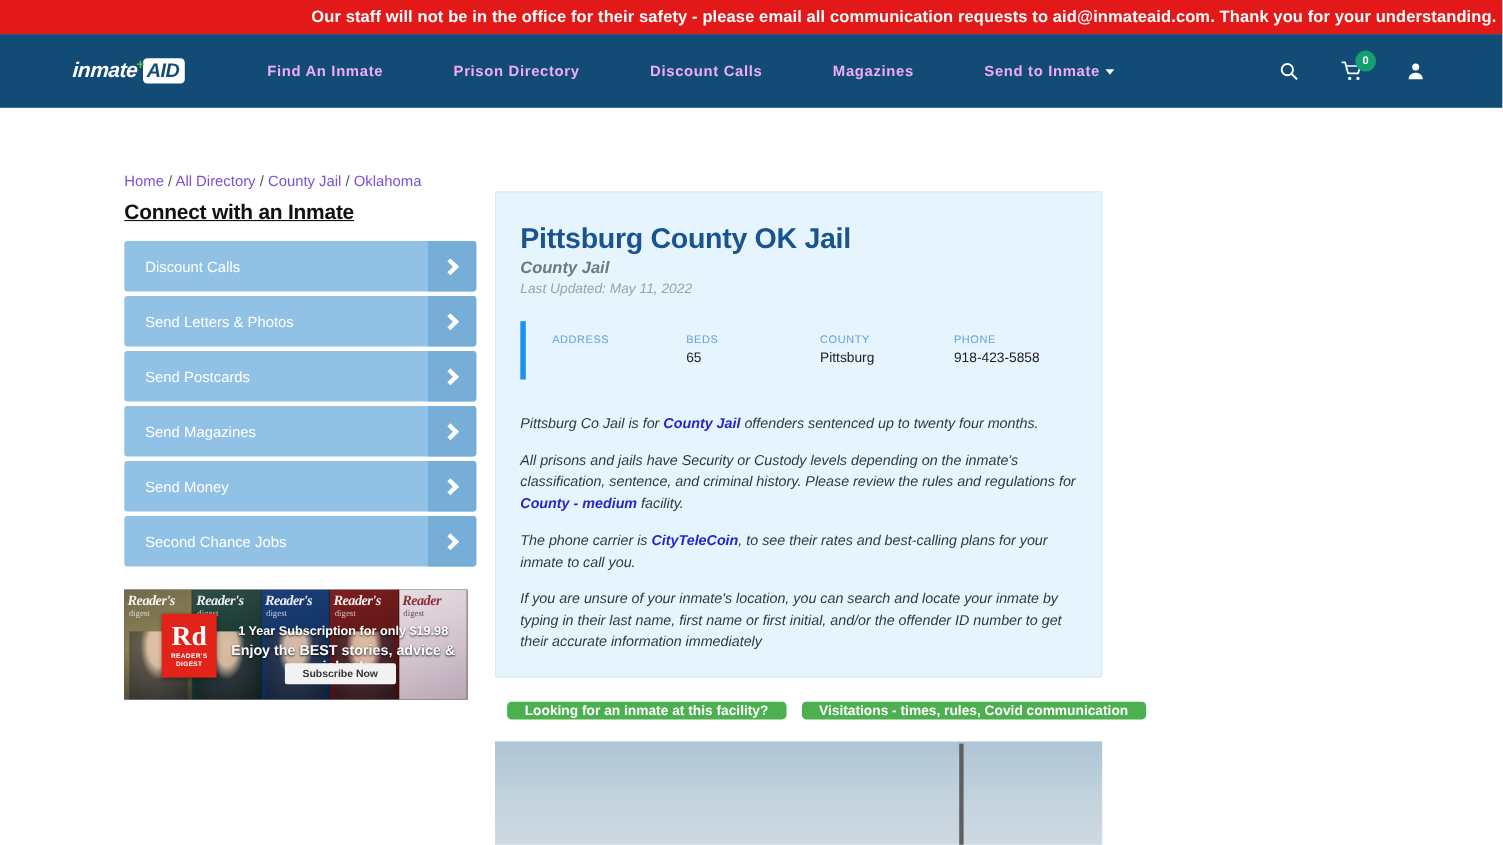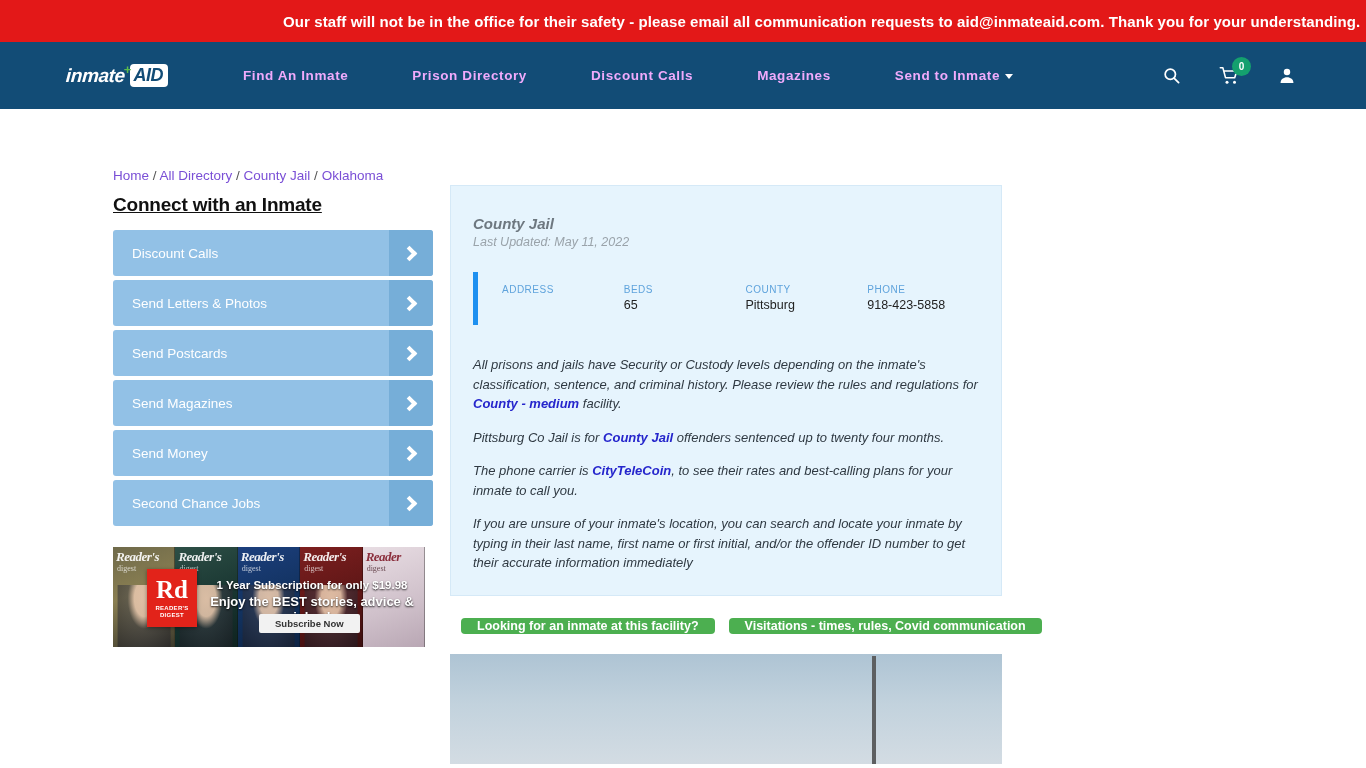--- a/index.html
+++ b/index.html
@@ -7,21 +7,21 @@
   html, body {
     margin: 0; padding: 0;
     width: 1366px; height: 768px;
     overflow: hidden;
     background: #ffffff;
     font-family: "Liberation Sans", sans-serif;
   }
 
   
   .alert-bar {
-    height: 42px;
+    height: 31px;
     background: #e31818;
     color: #ffffff;
     display: flex;
     align-items: center;
     overflow: hidden;
     white-space: nowrap;
     position: relative;
   }
   .alert-text {
     font-size: 15px;
@@ -491,20 +491,21 @@
       </div>
       <div class="ad-line1">1 Year Subscription for only $19.98</div>
       <div class="ad-line2">Enjoy the BEST stories, advice &amp; jokes!</div>
       <div class="ad-cta">Subscribe Now</div>
     </div>
   </aside>
 
   <main class="col-main">
 
     <section class="facility-card">
+      <h1 class="facility-name">Pittsburg County OK Jail</h1>
       <div class="facility-type">County Jail</div>
       <div class="facility-updated">Last Updated: May 11, 2022</div>
 
       <div class="info-panel">
         <div>
           <div class="info-label">ADDRESS</div>
         </div>
         <div>
           <div class="info-label">BEDS</div>
           <div class="info-value">65</div>
@@ -513,22 +514,22 @@
           <div class="info-label">COUNTY</div>
           <div class="info-value">Pittsburg</div>
         </div>
         <div>
           <div class="info-label">PHONE</div>
           <div class="info-value">918-423-5858</div>
         </div>
       </div>
 
       <div class="body-copy">
+        <p><span>Pittsburg Co Jail is for </span><a>County Jail</a><span> offenders sentenced up to twenty four months.</span></p>
         <p><span>All prisons and jails have Security or Custody levels depending on the inmate's classification, sentence, and criminal history. Please review the rules and regulations for </span><a>County - medium</a><span> facility.</span></p>
-        <p><span>Pittsburg Co Jail is for </span><a>County Jail</a><span> offenders sentenced up to twenty four months.</span></p>
         <p><span>The phone carrier is </span><a>CityTeleCoin</a><span>, to see their rates and best-calling plans for your inmate to call you.</span></p>
         <p><span>If you are unsure of your inmate's location, you can search and locate your inmate by typing in their last name, first name or first initial, and/or the offender ID number to get their accurate information immediately</span></p>
       </div>
     </section>
 
     <div class="cta-row">
       <button class="cta-btn">Looking for an inmate at this facility?</button>
       <button class="cta-btn">Visitations - times, rules, Covid communication</button>
     </div>
 

